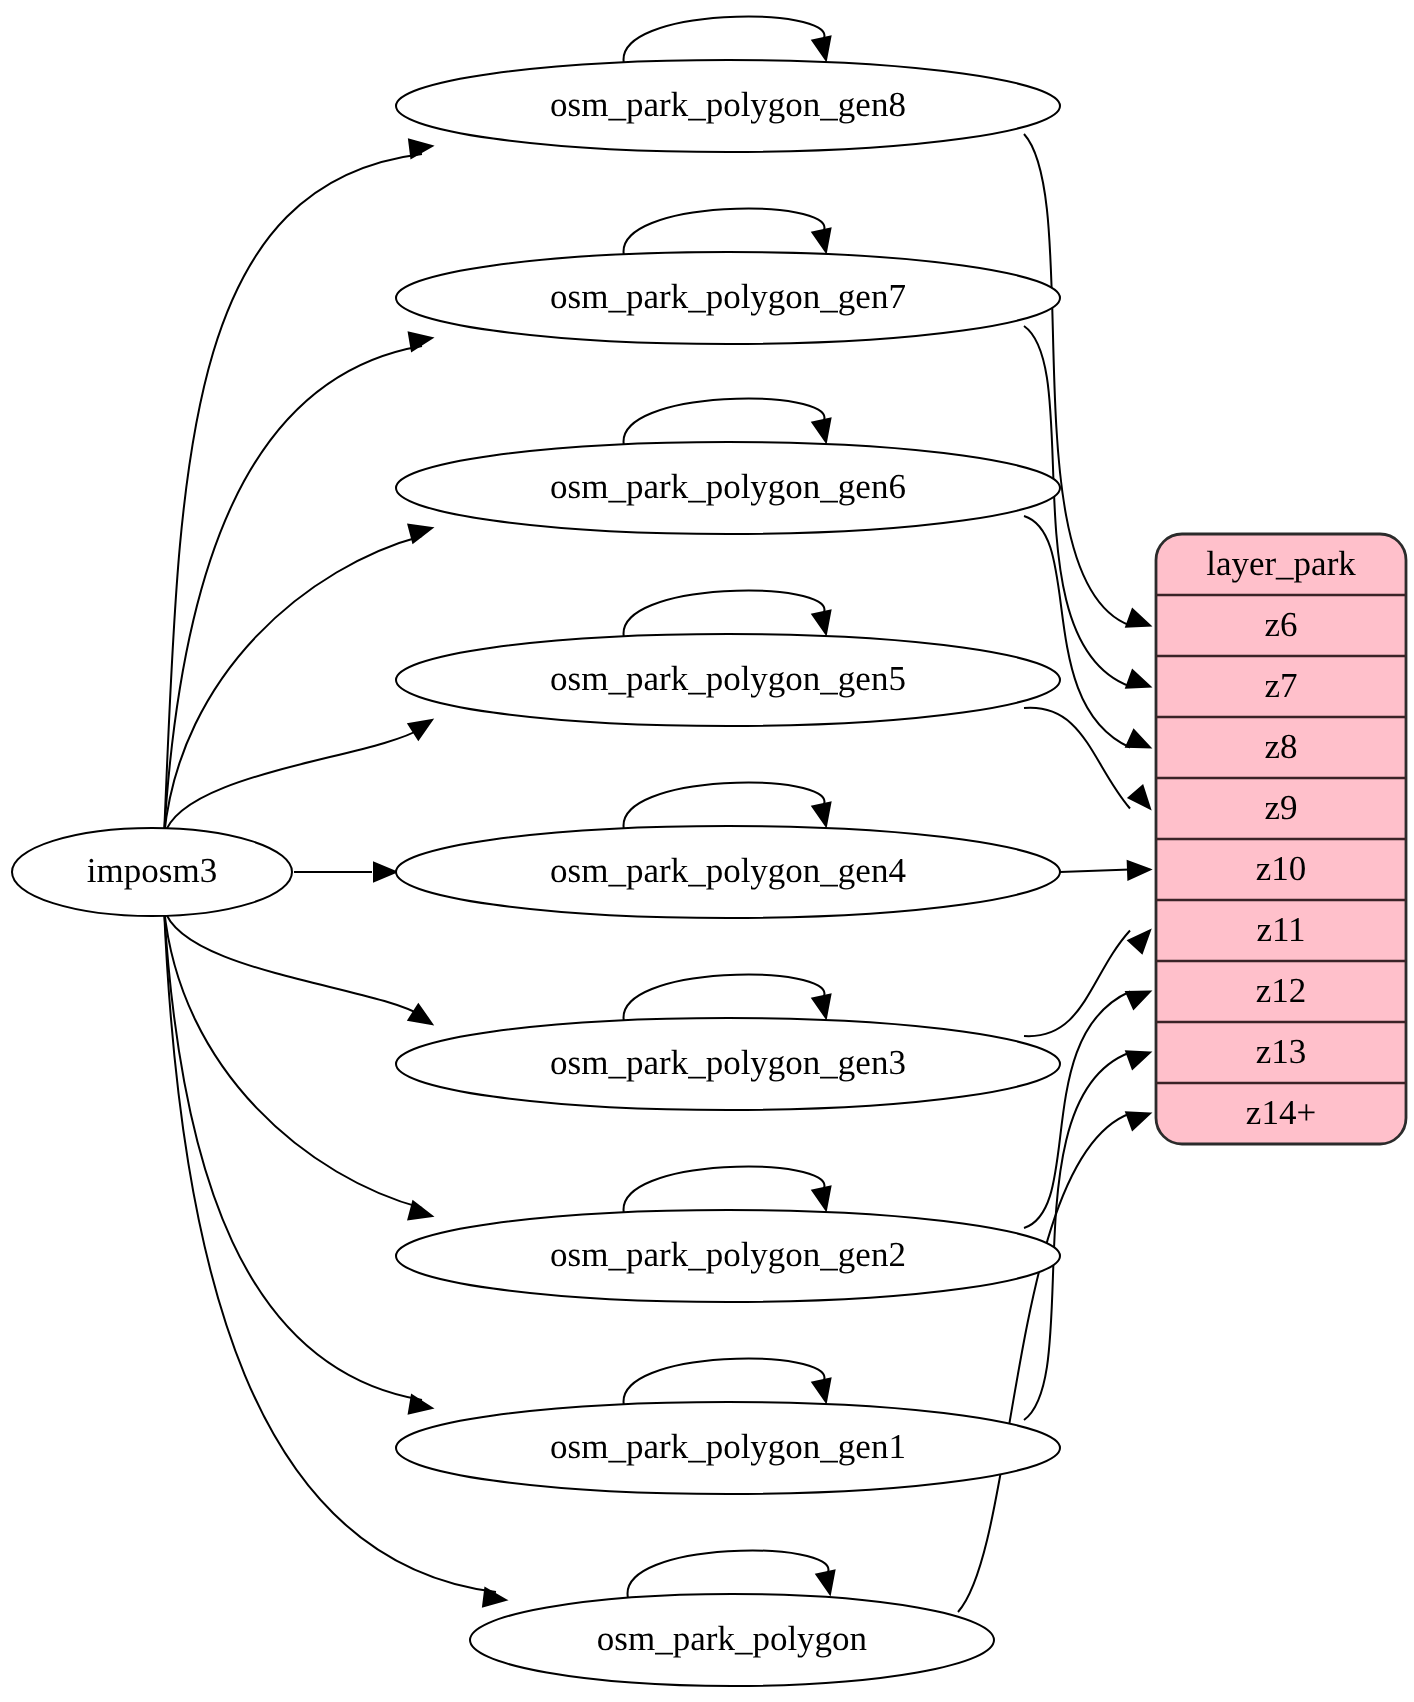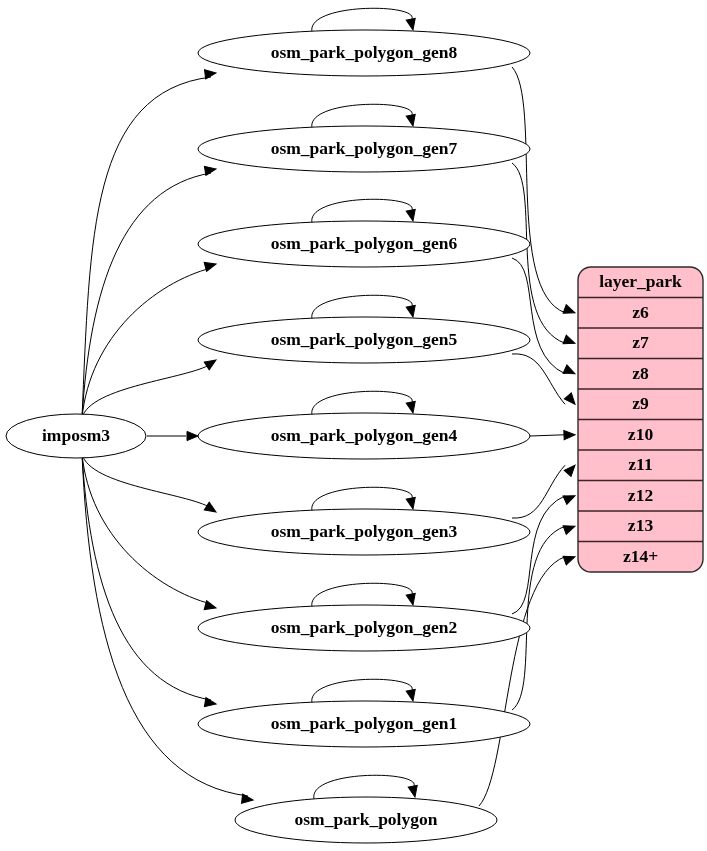--- a/index.html
+++ b/index.html
@@ -10,21 +10,20 @@
   body {
     width: 707px;
     height: 851px;
     overflow: hidden;
     font-family: "Liberation Serif", "DejaVu Serif", serif;
   }
   #graph-root {
     position: relative;
     width: 707px;
     height: 596px;
-    font-weight: bold;
   }
   svg#diagram {
     display: block;
     width: 707px;
     height: 851px;
   }
   .node-ellipse {
     fill: #ffffff;
     stroke: #000000;
     stroke-width: 1;

